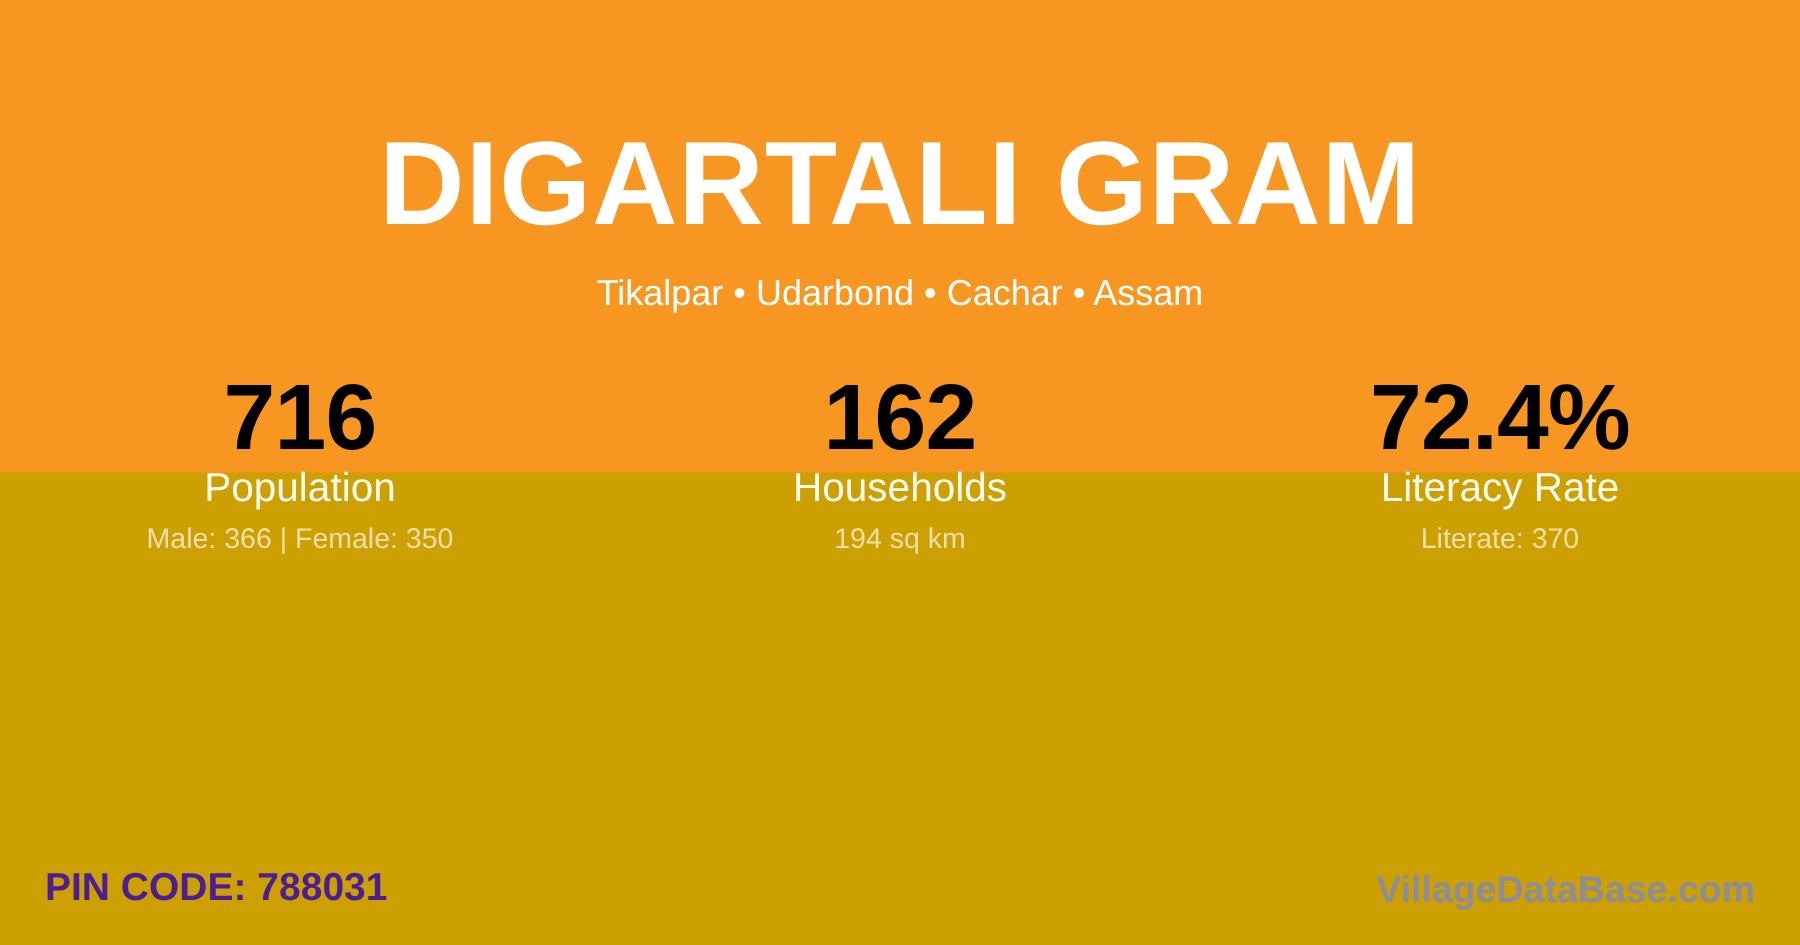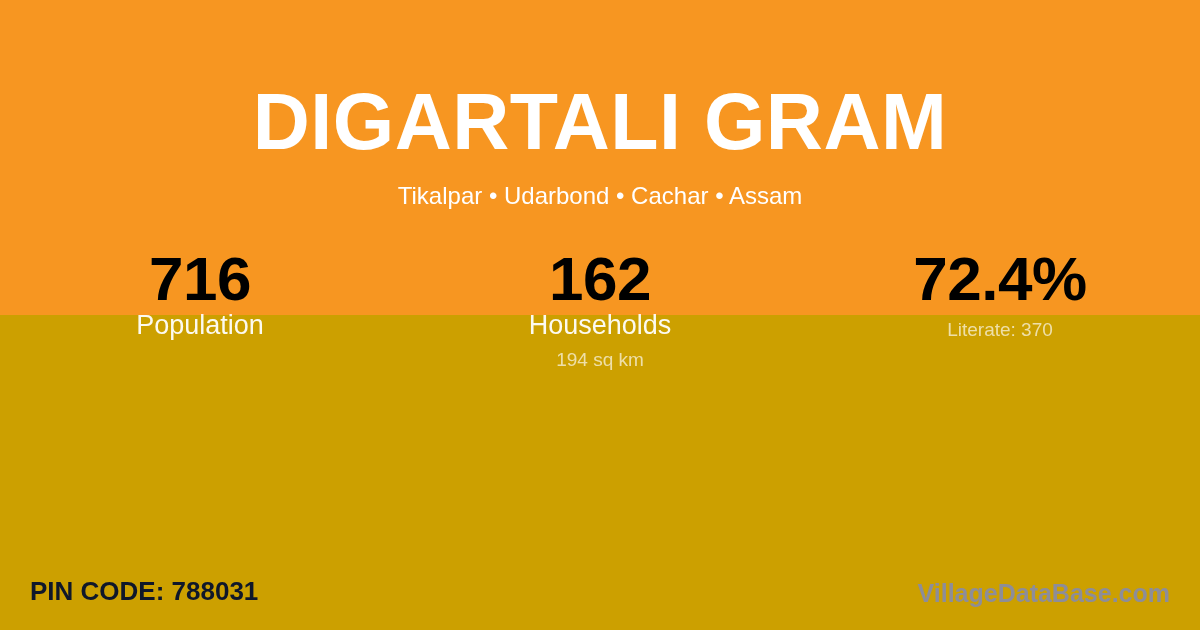--- a/index.html
+++ b/index.html
@@ -113,21 +113,21 @@
   }
 
   
   .pin {
     position: absolute;
     left: 30px;
     top: 575px;
     font-size: 26px;
     line-height: 32px;
     font-weight: 600;
-    color: #0f172a;
+    color: #4c1d95;
     white-space: nowrap;
   }
   .brand {
     position: absolute;
     right: 30px;
     top: 578px;
     font-size: 25px;
     line-height: 30px;
     font-weight: 700;
     color: #8D8D99;
@@ -143,30 +143,32 @@
 
   <div class="title">DIGARTALI GRAM</div>
 
   <div class="subtitle">Tikalpar  •  Udarbond •  Cachar •  Assam</div>
 
   <div class="stats">
 
     <div class="stat">
       <div class="stat-value">716</div>
       <div class="stat-label">Population</div>
+      <div class="stat-sub">Male: 366 | Female: 350</div>
     </div>
 
     <div class="stat">
       <div class="stat-value">162</div>
       <div class="stat-label">Households</div>
       <div class="stat-sub">194 sq km</div>
     </div>
 
     <div class="stat">
       <div class="stat-value">72.4%</div>
+      <div class="stat-label">Literacy Rate</div>
       <div class="stat-sub">Literate: 370</div>
     </div>
 
   </div>
 
 
   <div class="pin">PIN CODE: 788031</div>
 
   <div class="brand">VillageDataBase.com</div>
 

